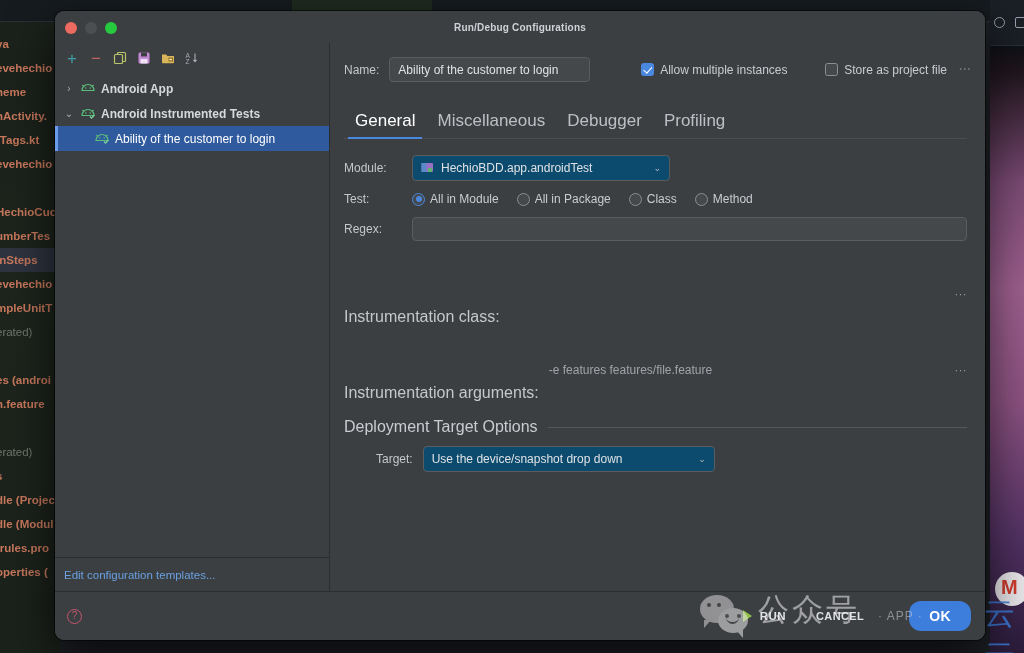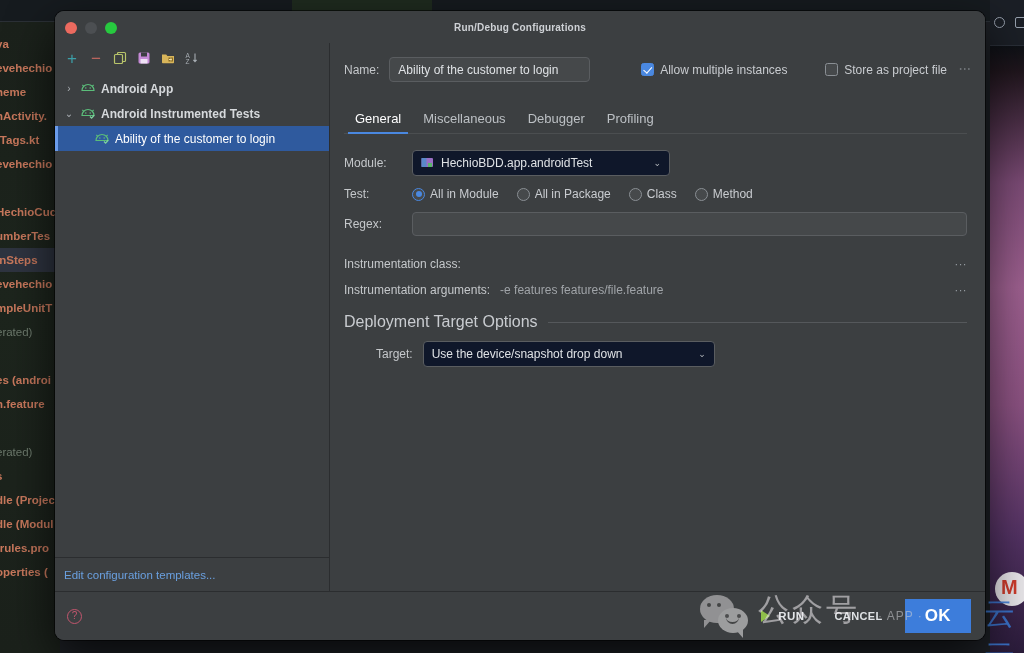--- a/index.html
+++ b/index.html
@@ -208,39 +208,39 @@
     writing-mode: vertical-rl; line-height: 4px; margin-left: 6px;
   }
 
   .tabs {
     display: flex; gap: 0; align-items: flex-end;
     border-bottom: 1px solid #4b4e50;
     margin-bottom: 16px;
   }
   .tab {
     padding: 5px 11px 7px;
-    font-size: 13px; color: #bcc0c4;
+    font-size: 17px; color: #bcc0c4;
     position: relative;
     text-align: right;
   }
   .tab.active { color: #ffffff; }
   .tab.active::after {
     content: ""; position: absolute;
     left: 4px; right: 4px; bottom: -1px; height: 2px;
     background: #4a88e0;
   }
 
   .frow { display: flex; align-items: center; margin-bottom: 11px; }
   .frow .lbl-col {
     width: 68px; flex: 0 0 68px;
     color: #c5c8cb; font-size: 12px;
   }
 
   .combo {
-    background: #0f172a;
+    background: #0c4a6e;
     border: 1px solid #5a5d60;
     border-radius: 4px;
     height: 26px;
     display: flex; align-items: center;
     padding: 0 8px;
     color: #dfe2e5; font-size: 12px;
     gap: 7px;
     position: relative;
   }
   .combo .chev {
@@ -262,21 +262,21 @@
   .radio.on { border-color: #4a88e0; border-width: 1.5px; }
   .radio.on::after {
     content: ""; width: 6px; height: 6px; border-radius: 50%; background: #4a88e0;
   }
   .radio-label { color: #c9ccd0; font-size: 12px; white-space: nowrap; }
 
   .regex-input { flex: 1; height: 24px; }
 
   .krow { display: flex; align-items: center; margin-bottom: 12px; }
   .krow .k {
-    color: #c5c8cb; font-size: 12px; white-space: nowrap;
+    color: #c5c8cb; font-size: 16px; white-space: nowrap; margin-top: 46px;
   }
   .krow .v {
     color: #a0a4a8; font-size: 12px; margin-left: 10px;
     white-space: nowrap; overflow: hidden; text-overflow: ellipsis;
   }
   .krow .ell {
     margin-left: auto; color: #9aa0a6; font-size: 11px; letter-spacing: .5px;
     padding-left: 10px;
   }
 
@@ -316,22 +316,22 @@
     border-left: 9px solid #8fbf4a;
     border-top: 6px solid transparent;
     border-bottom: 6px solid transparent;
   }
   .btn-plain {
     color: #dfe2e5; font-size: 11px; font-weight: 700; letter-spacing: .4px;
     padding: 6px 12px; border-radius: 4px;
   }
   .btn-primary {
     background: #3d7ddb; color: #fff;
-    font-size: 17px; font-weight: 700; letter-spacing: .4px;
-    padding: 7px 20px; border-radius: 0;
+    font-size: 14px; font-weight: 700; letter-spacing: .4px;
+    padding: 7px 20px; border-radius: 12px; margin-left: 23px;
   }
 
   
   .watermark {
     position: absolute; left: 700px; top: 585px;
     width: 330px; height: 62px;
     pointer-events: none;
     opacity: .55;
   }
   .wm-wechat {

